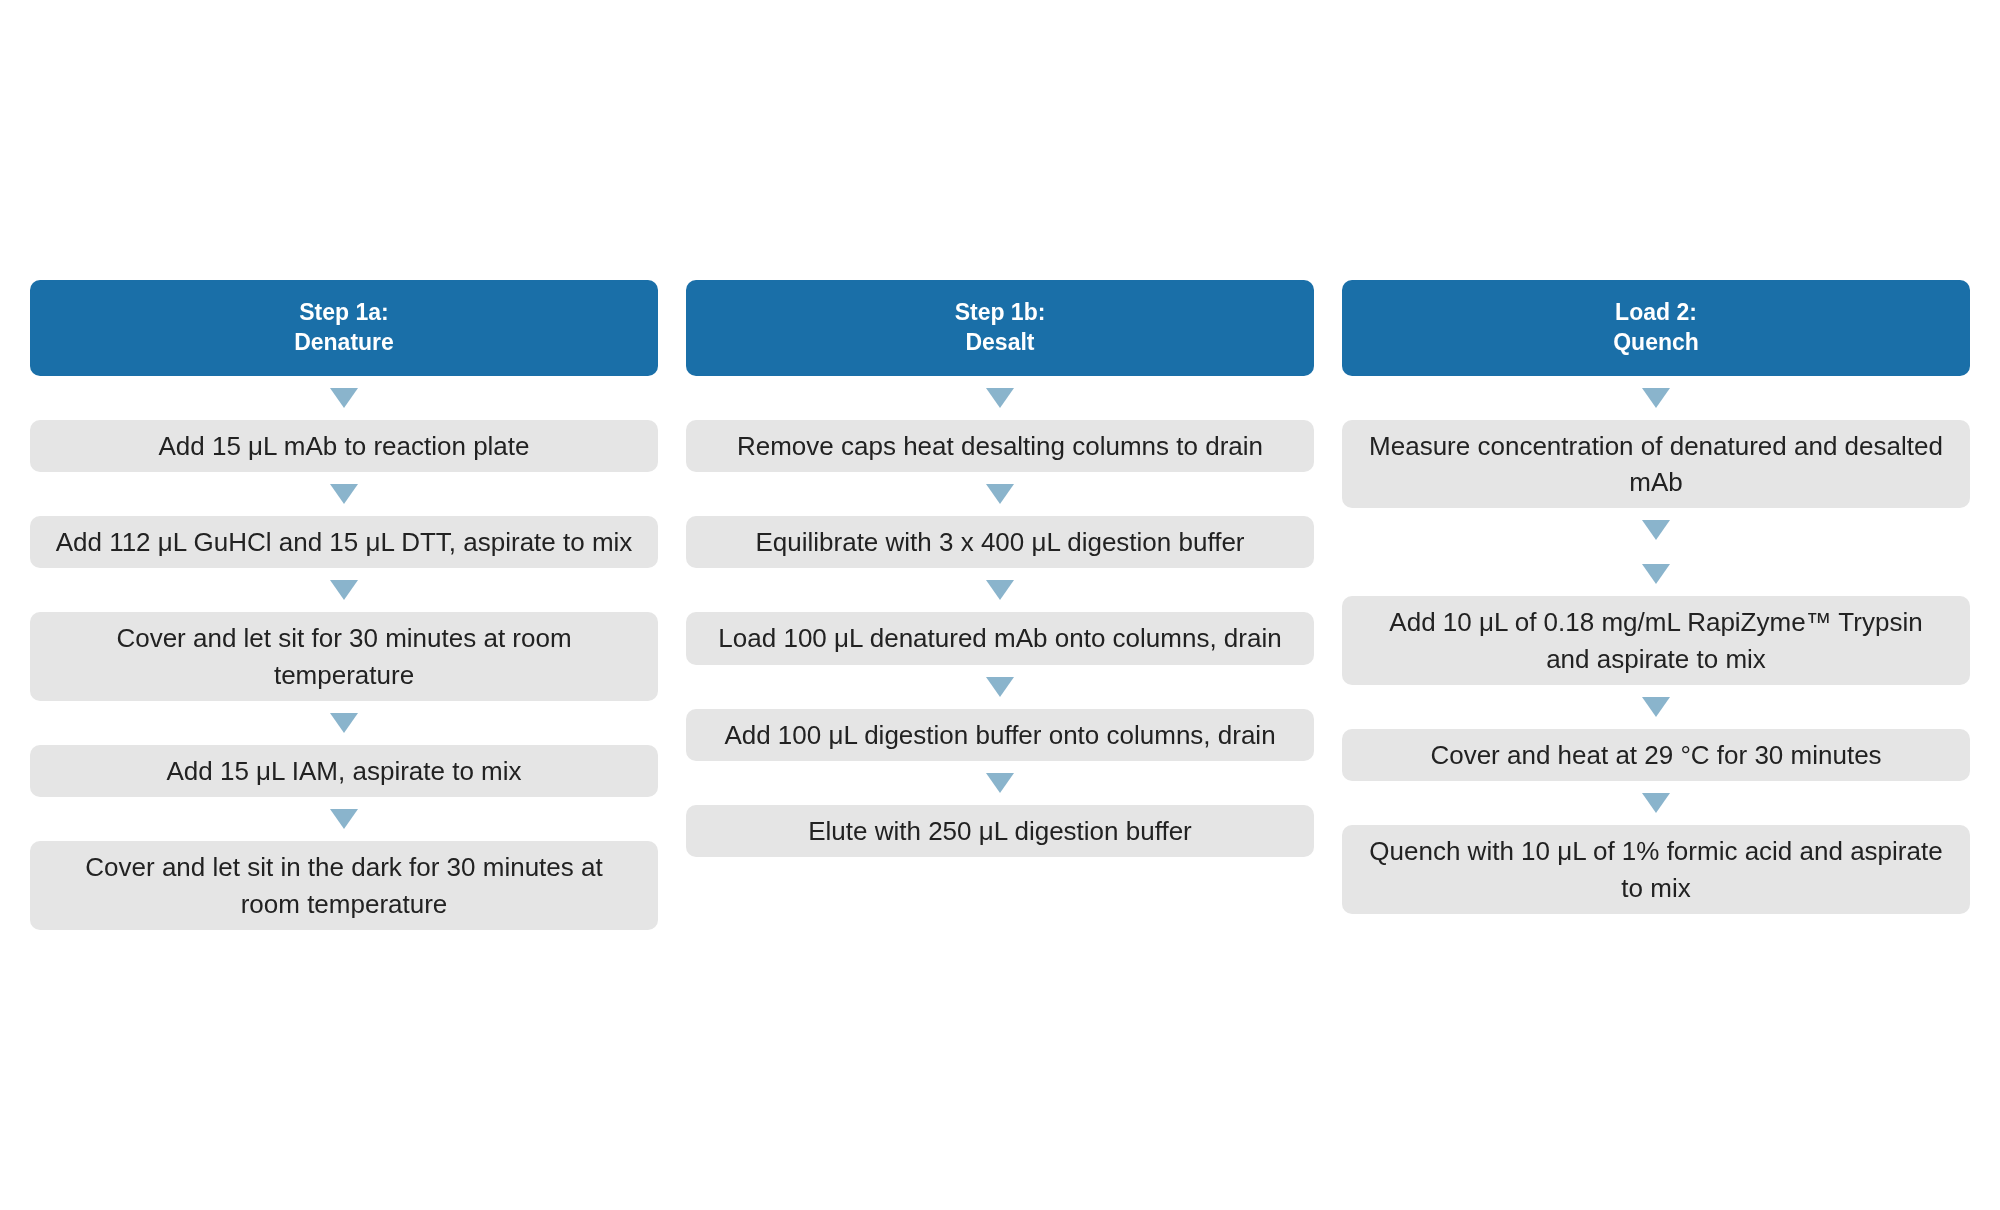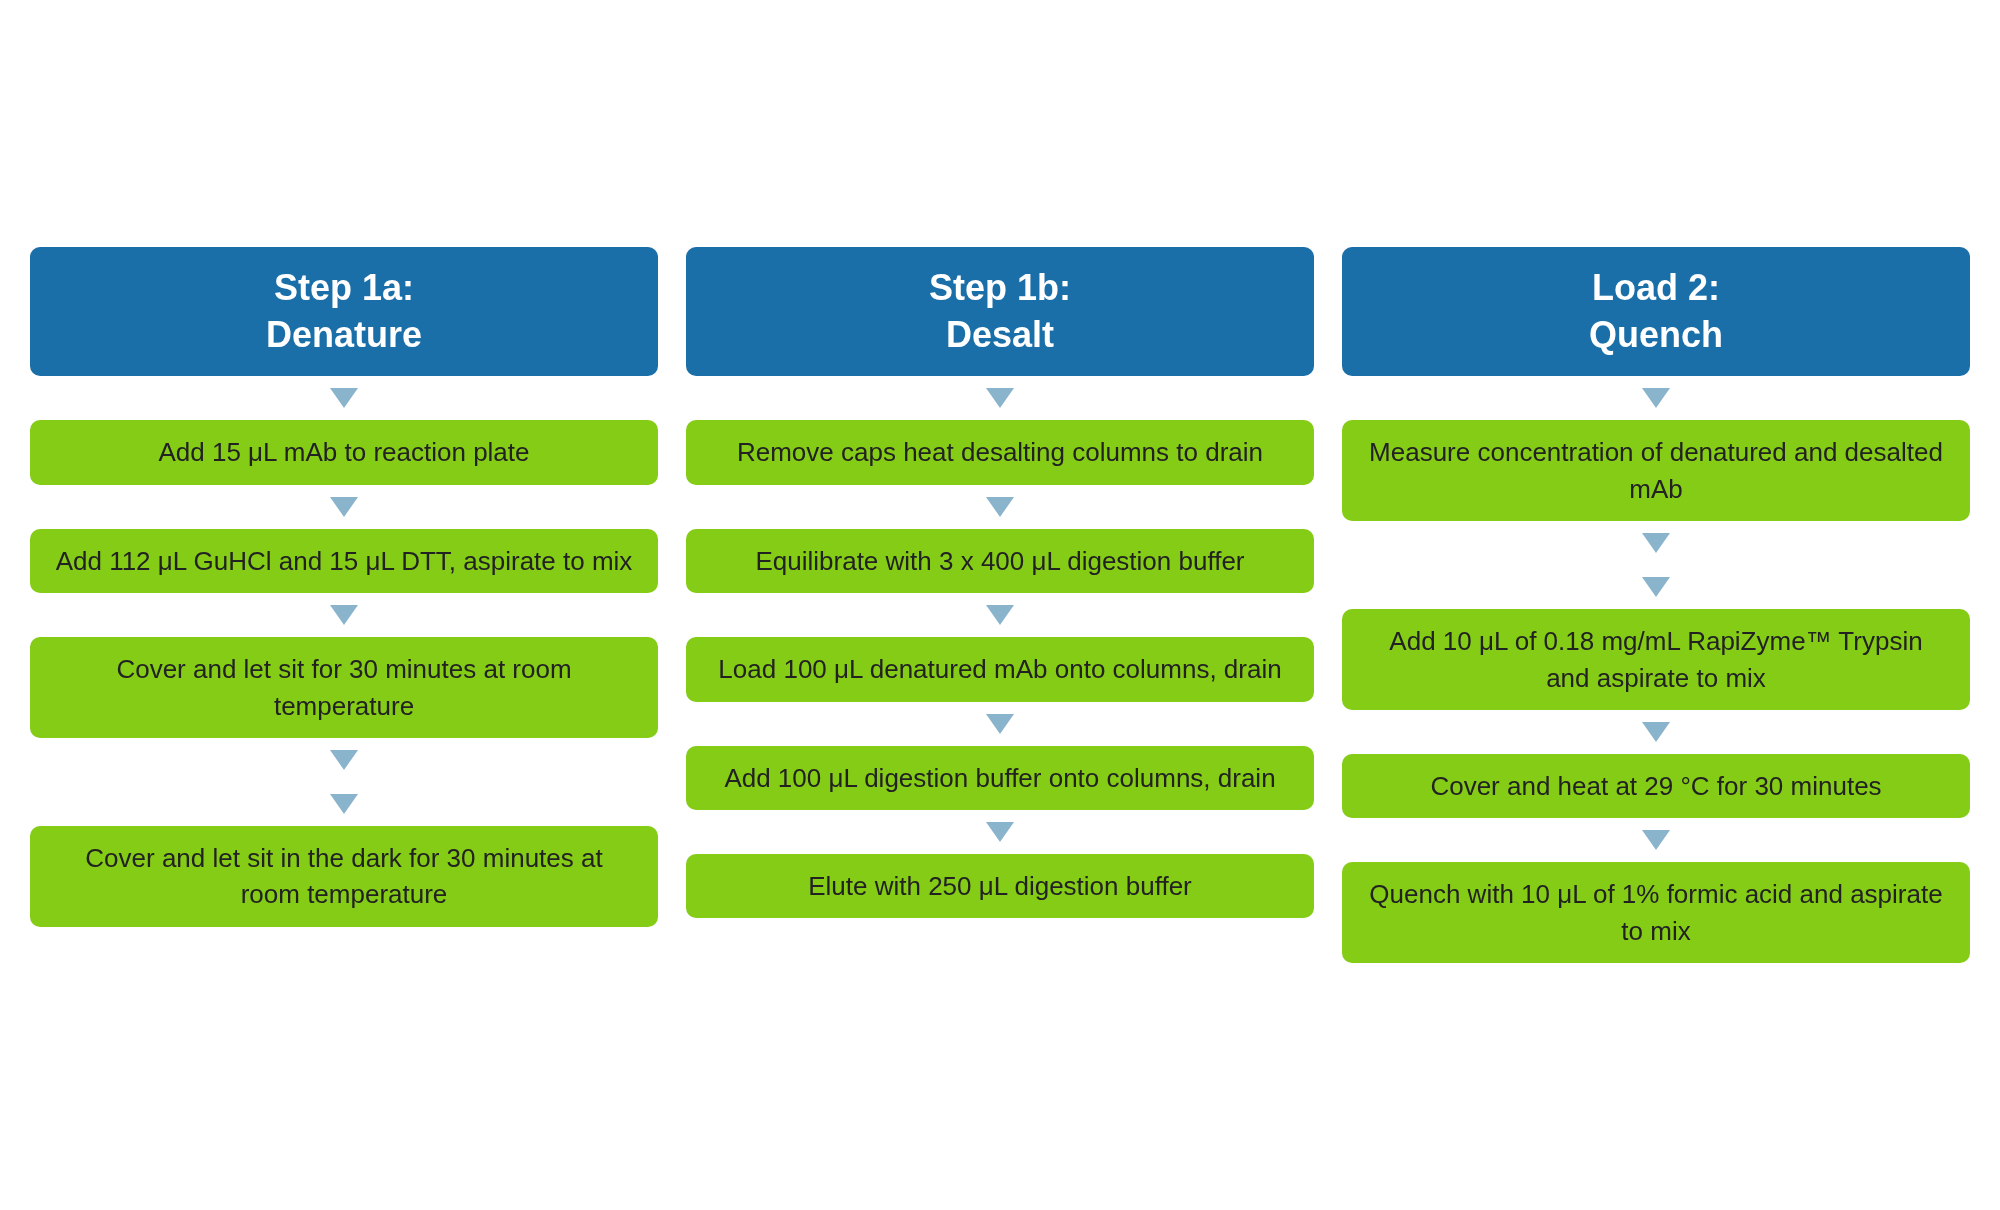--- a/index.html
+++ b/index.html
@@ -26,30 +26,30 @@
       flex-direction: column;
       align-items: center;
       gap: 0;
     }
     .step-header {
       background-color: #1a6fa8;
       color: #ffffff;
       border-radius: 10px;
       text-align: center;
       padding: 18px 24px;
-      font-size: 36px;
+      font-size: 23px;
       font-weight: bold;
       width: 100%;
       line-height: 1.3;
     }
     .step-box {
-      background-color: #84cc16;
+      background-color: #e5e5e5;
       border-radius: 10px;
       text-align: center;
-      padding: 14px 24px;
+      padding: 8px 24px;
       font-size: 26px;
       color: #222222;
       width: 100%;
       line-height: 1.4;
     }
     .arrow-down {
       width: 0;
       height: 0;
       border-left: 14px solid transparent;
       border-right: 14px solid transparent;
@@ -71,20 +71,21 @@
         <div class="arrow-down"></div>
       </div>
       <div class="step-box"><span>Add 112 μL GuHCl and 15 μL DTT, aspirate to mix</span></div>
       <div style="display: flex; justify-content: center; margin: 6px 0px;">
         <div class="arrow-down"></div>
       </div>
       <div class="step-box"><span>Cover and let sit for 30 minutes at room temperature</span></div>
       <div style="display: flex; justify-content: center; margin: 6px 0px;">
         <div class="arrow-down"></div>
       </div>
+      <div class="step-box"><span>Add 15 μL IAM, aspirate to mix</span></div>
       <div style="display: flex; justify-content: center; margin: 6px 0px;">
         <div class="arrow-down"></div>
       </div>
       <div class="step-box"><span>Cover and let sit in the dark for 30 minutes at room temperature</span></div>
     </div>
     <div class="column">
       <div class="step-header"><span>Step 1b:</span><br><span>Desalt</span></div>
       <div style="display: flex; justify-content: center; margin: 6px 0px;">
         <div class="arrow-down"></div>
       </div>

